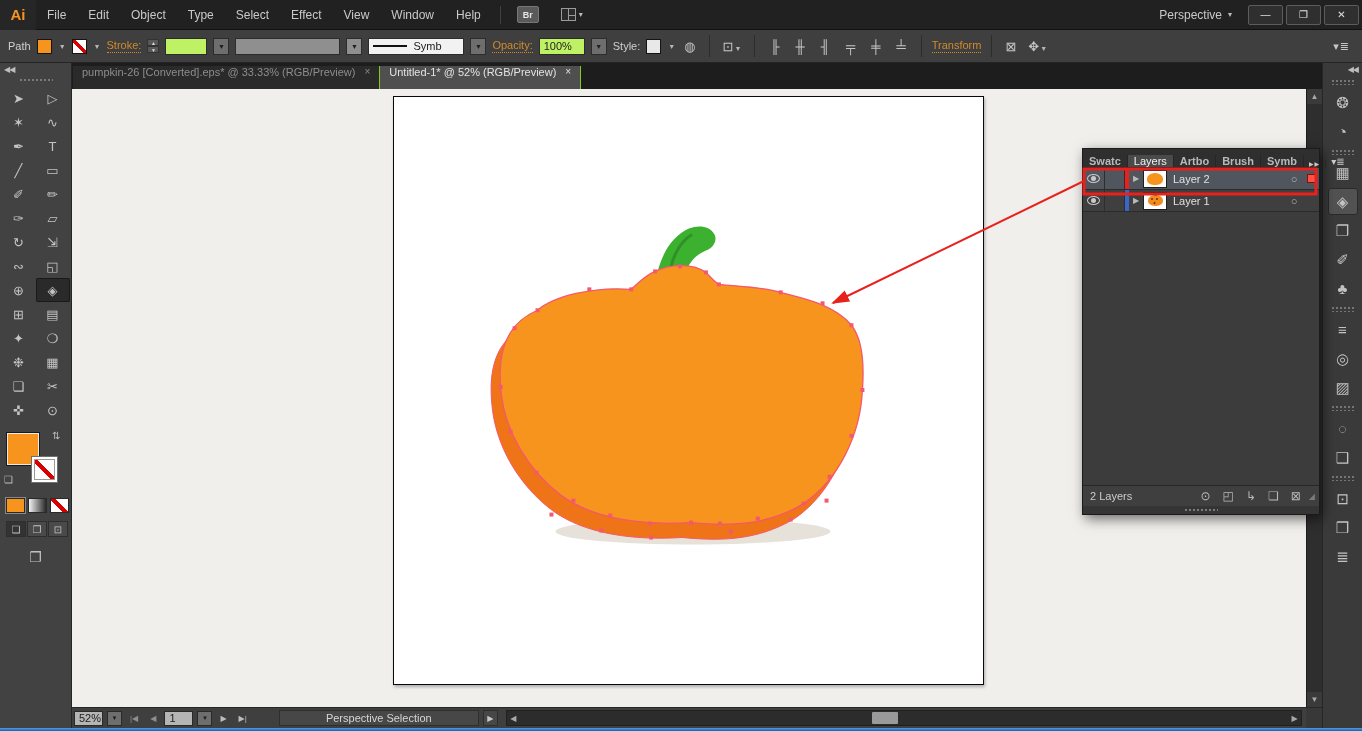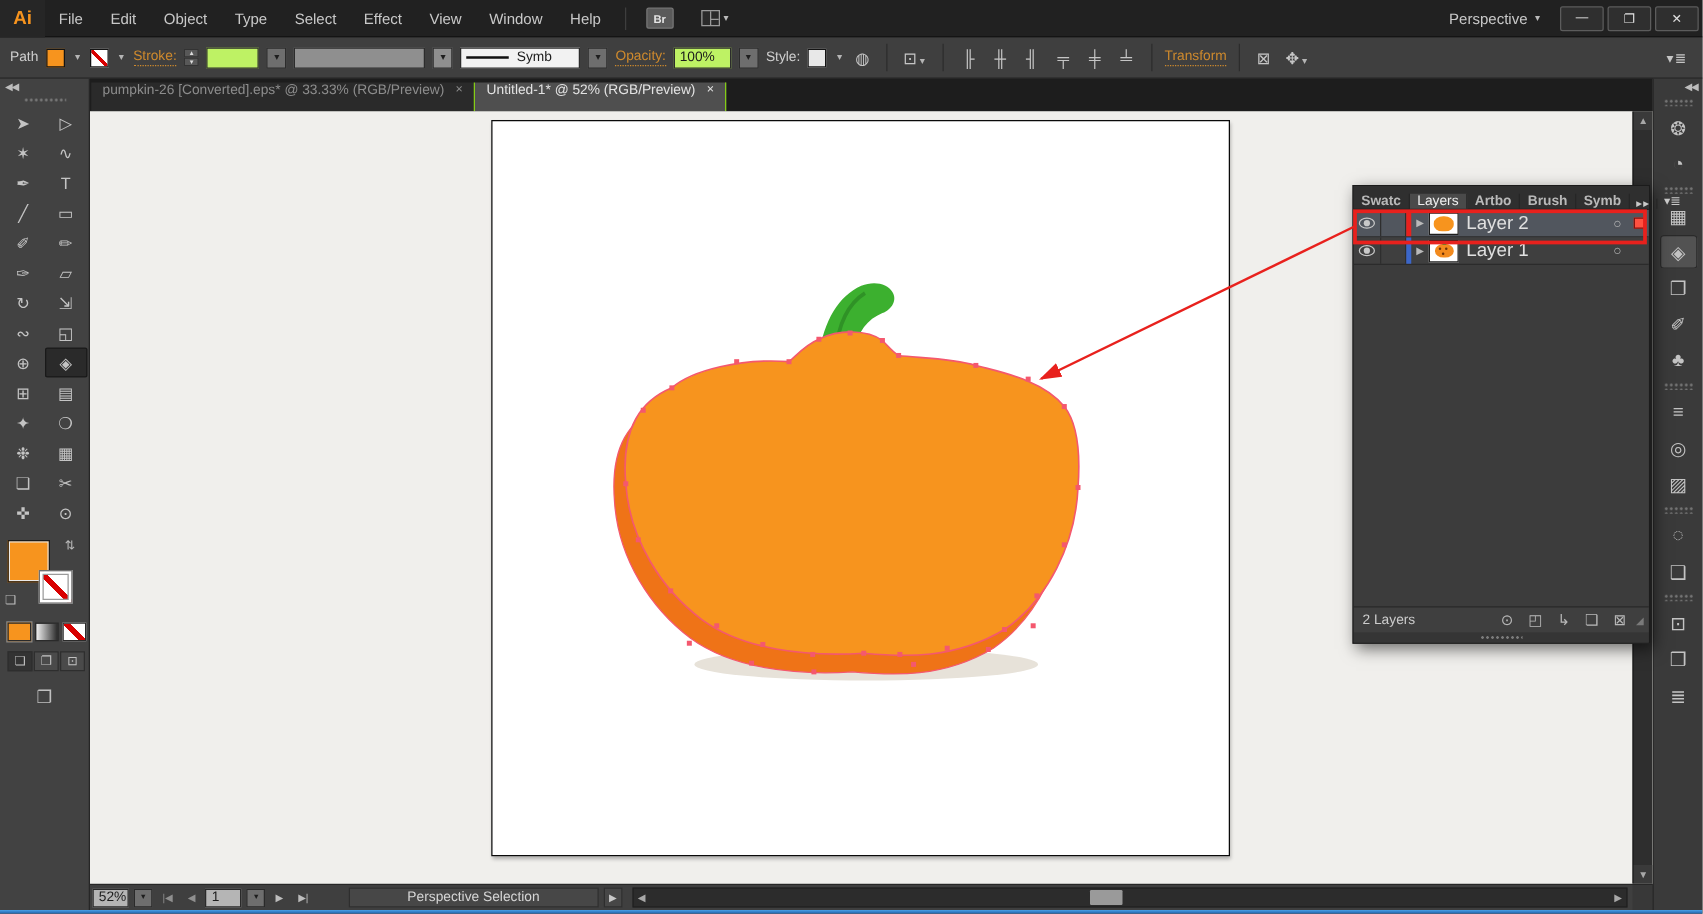--- a/index.html
+++ b/index.html
@@ -147,21 +147,21 @@
   .color-bar { width:4px; height:100%; }
   .bar-red { background:#e8211d; } .bar-blue { background:#3b66c9; }
   .l-tri { width:14px; color:#b9b9b9; font-size:8px; text-align:center; }
   .l-thumb { width:24px; height:18px; background:#fff; border:1px solid #1e1e1e; margin-right:6px;
              display:flex; align-items:center; justify-content:center; position:relative; overflow:hidden; }
   .thumb-blob { width:16px; height:12px; background:#f7941e; border-radius:48% 48% 42% 42%; }
   .mini-pumpkin { width:15px; height:11px; background:#f28а1e; background-color:#f28a1e; border-radius:50% 50% 46% 46%; position:relative; }
   .mini-pumpkin::before { content:''; position:absolute; left:6px; top:-3px; width:3px; height:4px; background:#3cb02f; }
   .mini-pumpkin::after { content:''; position:absolute; left:3px; top:3px; width:2px; height:2px; background:#6b3008;
                          border-radius:50%; box-shadow:5px 0 0 #6b3008, 2.5px 4px 0 #6b3008; }
-  .l-name { flex:1; color:#e0e0e0; font-size:15px; }
+  .l-name { flex:1; color:#e0e0e0; font-size:11px; }
   .l-target { width:18px; color:#b5b5b5; font-size:11px; text-align:center; }
   .l-indicator { width:16px; display:flex; align-items:center; justify-content:center; }
   .sel-square { width:9px; height:9px; background:#ff5040; border:1px solid #7e1310; }
   .panel-body { flex:1; background:#3c3c3c; }
   .panel-footer { height:21px; background:#3f3f3f; border-top:1px solid #282828; display:flex; align-items:center; padding:0 4px 0 7px; }
   .footer-count { color:#cccccc; font-size:11px; flex:1; }
   .footer-icon { color:#b8b8b8; font-size:12px; padding:0 6px; }
   .resize-grip { color:#7a7a7a; font-size:8px; padding-left:2px; }
   .panel-bottom-handle { height:8px; background:#353535; display:flex; align-items:center; justify-content:center; }
   .panel-bottom-handle .grip-dots { margin:0; }

